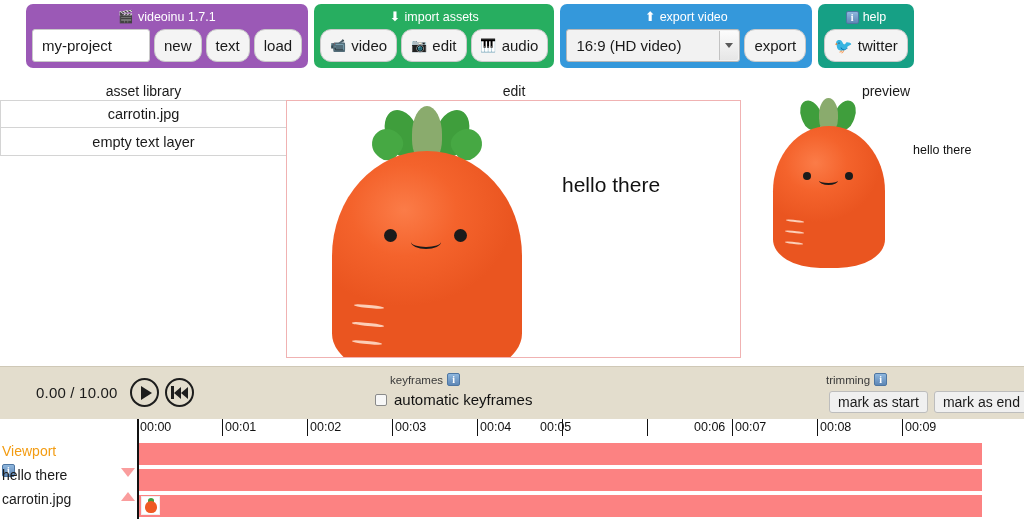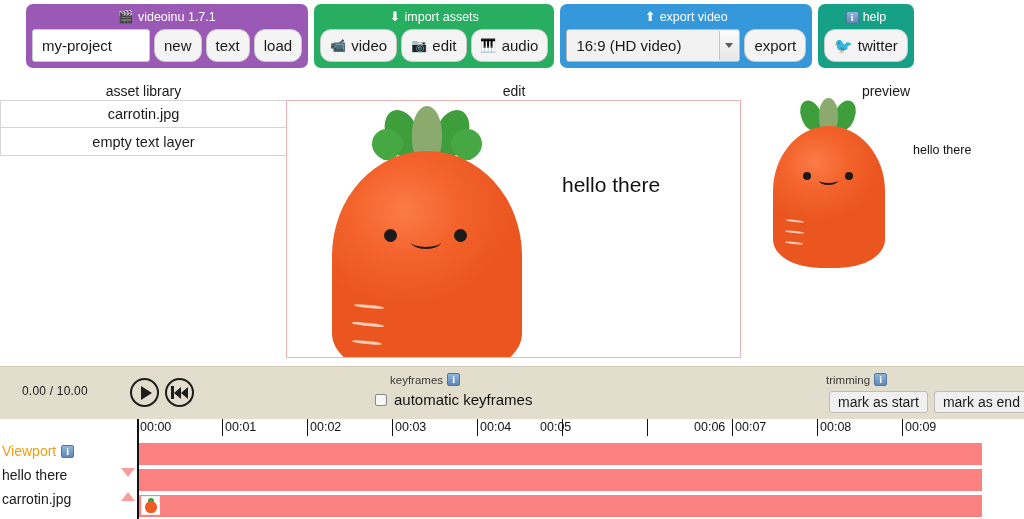--- a/index.html
+++ b/index.html
@@ -143,22 +143,22 @@
   
   #preview { position: absolute; left: 748px; top: 100px; width: 276px; height: 180px; }
 
   
   #transport {
     position: absolute; left: 0; top: 366px; width: 1024px; height: 53px;
     background: #e3ddcd;
     border-top: 1px solid #cfc8b6;
   }
   #timecode {
-    position: absolute; left: 22px; top: 17px;
-    font-size: 12px; color: #1a1a1a; letter-spacing: .2px;
+    position: absolute; left: 36px; top: 17px;
+    font-size: 15px; color: #1a1a1a; letter-spacing: .2px;
   }
   .circle-btn {
     position: absolute; top: 11px;
     width: 29px; height: 29px; border-radius: 50%;
     border: 2px solid #1d1d1d; background: transparent;
     display: flex; align-items: center; justify-content: center;
     cursor: pointer;
   }
   .ic-play { width:0;height:0;border-left:11px solid #1d1d1d;border-top:7px solid transparent;border-bottom:7px solid transparent;margin-left:3px; }
   .ic-rew { display:flex; align-items:center; gap:0px; }
@@ -190,22 +190,23 @@
     color: #ffffff; font-size: 10px; line-height: 11px;
     text-align: center; font-family: "Liberation Serif", serif; font-weight: bold;
   }
 
   
   #timeline { position: absolute; left: 0; top: 419px; width: 1024px; height: 100px; background: #ffffff; }
   .track-labels { position: absolute; left: 0; top: 0; width: 137px; }
   .track-label {
     position: absolute; left: 2px;
     font-size: 14px; color: #1a1a1a;
-    display: flex; align-items: center; gap: 5px;
+    display: flex; align-items: flex-start; gap: 5px;
     white-space: nowrap;
+    flex-direction: column;
   }
   .tri-marker { position: absolute; width: 0; height: 0; }
   .tri-down { border-left:7px solid transparent;border-right:7px solid transparent;border-top:9px solid #fa9d9d; }
   .tri-up   { border-left:7px solid transparent;border-right:7px solid transparent;border-bottom:9px solid #fa9d9d; }
 
   #ruler { position: absolute; left: 137px; top: 0; width: 887px; height: 21px; }
   .tick { position: absolute; top: 0; height: 17px; width: 1px; background: #111; }
   .tick-label { position: absolute; top: 1px; font-size: 12.5px; color: #111; padding-left: 3px; white-space: nowrap; }
 
   .clip {

